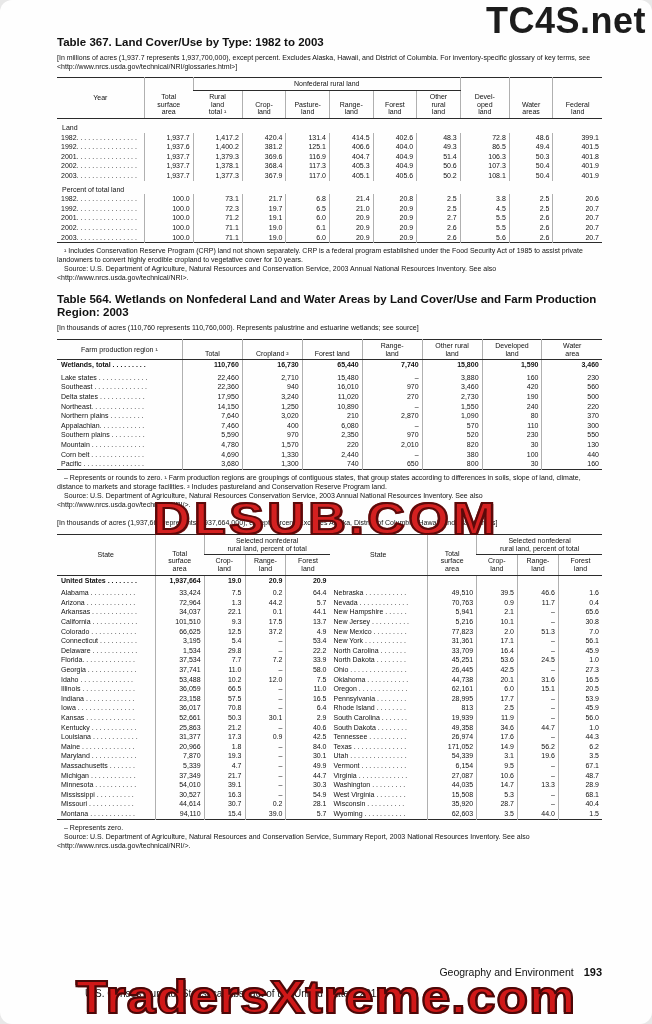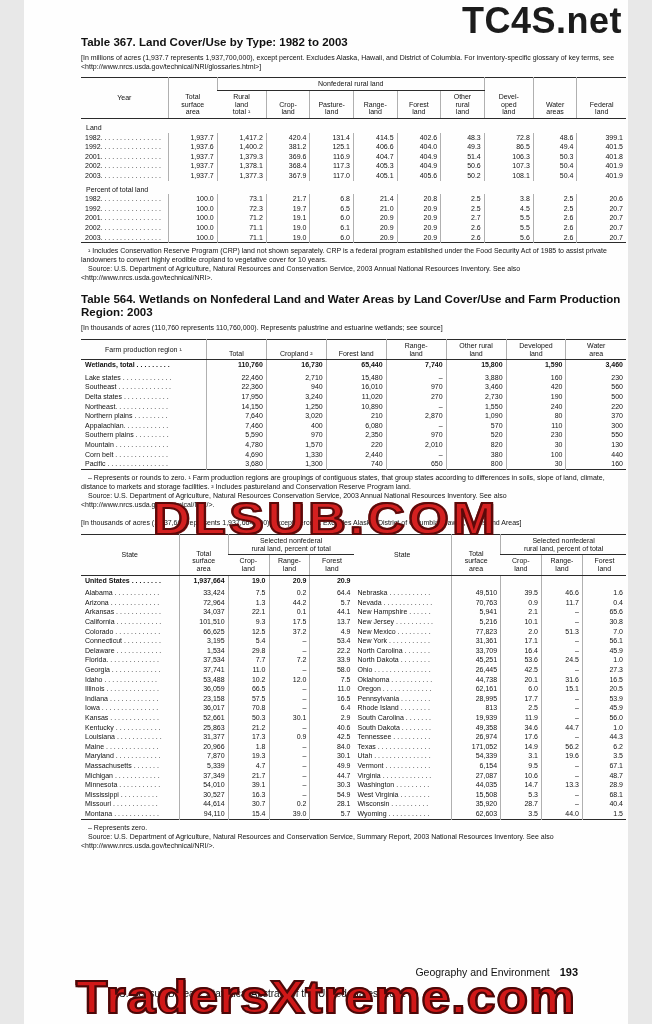--- a/index.html
+++ b/index.html
@@ -1,20 +1,21 @@
 <!DOCTYPE html>
 <html><head>
 <meta charset="utf-8">
 <style>
   html,body { margin:0; padding:0; background:#e8e8e8; }
   .page {
-    position:relative; width:604px; height:1024px; margin:0 auto;
+    position:relative; width:652px; height:1024px; margin:0 auto;
     background:#fefefe; color:#111;
     font-family:"Liberation Sans", sans-serif;
     overflow:hidden;
+    border-radius:12px;
   }
   .content { position:absolute; top:36px; left:57px; width:545px; }
 
   
   .tbl-title { font-size:11.5px; font-weight:bold; margin:0 0 4px 0; line-height:1.2; }
   .bracket-note { font-size:7px; line-height:1.25; margin:0 0 6px 0; }
   .foot { font-size:7px; line-height:1.3; margin:0; text-indent:7px; }
   .foot-block { margin:3px 0 10px 0; }
 
   

